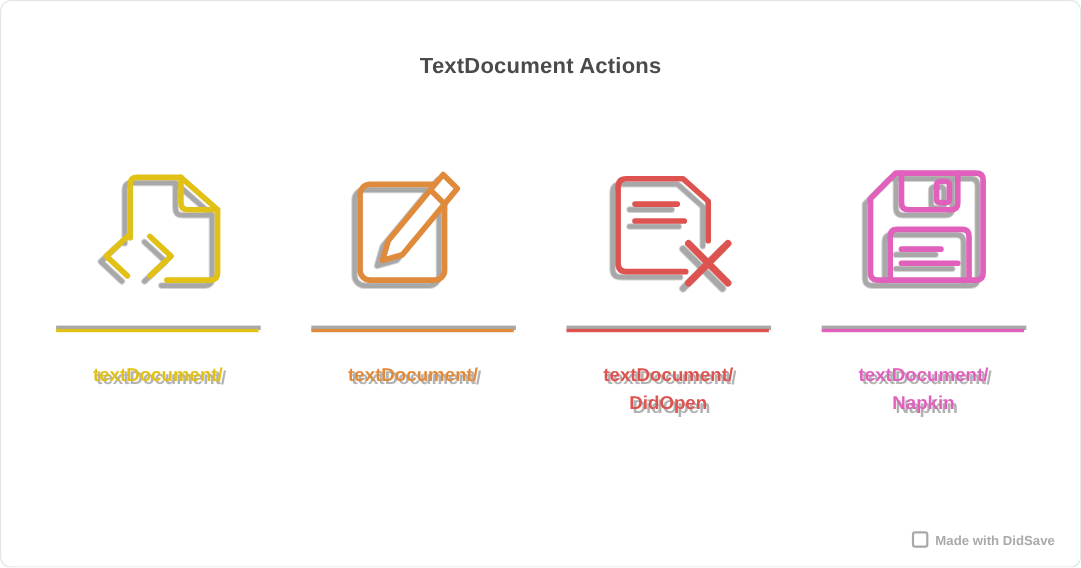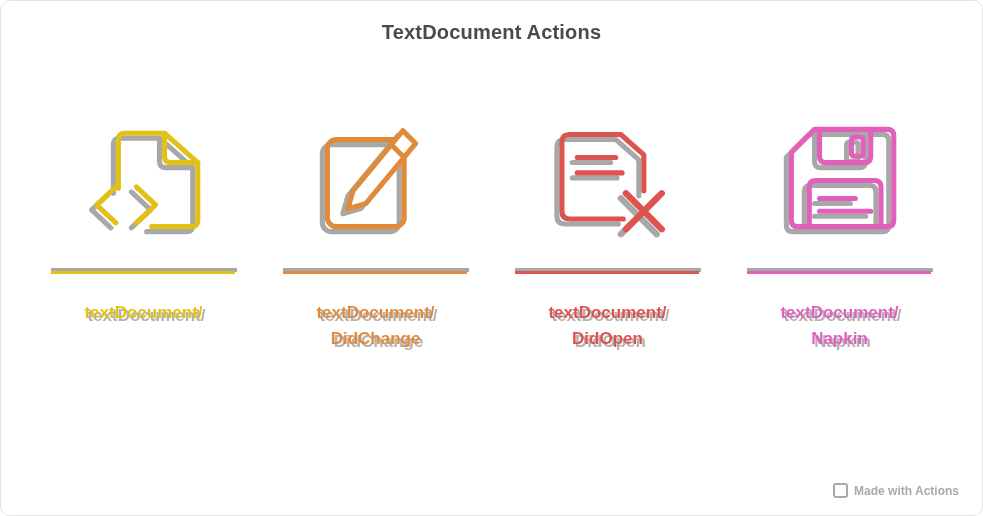--- a/index.html
+++ b/index.html
@@ -6,21 +6,21 @@
   body{
     width:983px;height:516px;position:relative;overflow:hidden;
     font-family:"Liberation Sans","DejaVu Sans",sans-serif;
   }
   .canvas{
     position:absolute;inset:0;background:#ffffff;
     border:1px solid var(--border-color,#e4e4e4);
     border-radius:10px;box-sizing:border-box;
   }
   .title{
-    text-align:center;margin-top:20px;
+    text-align:center;margin-top:48px;
     font-size:20px;font-weight:bold;letter-spacing:.2px;
     color:var(--title-color,#4a4a4a);
   }
   .columns{
     display:flex;justify-content:center;gap:46px;
     margin-top:48px;
   }
   .action-col{
     width:186px;display:flex;flex-direction:column;align-items:center;
   }
@@ -86,21 +86,20 @@
           <path d="M71 13 L81 23 L42 70 L28 74 L32 60 Z" fill="#ffffff"></path>
           <path d="M62 24 L72 34"></path>
         </svg>
       </div>
       <div class="divider">
         <div class="shadow-bar"></div>
           <div class="color-bar"></div>
       </div>
       <div class="label">
         <div>textDocument/</div>
-        <div>DidChange</div>
       </div>
     </div>
 
     <div class="action-col" style="--c: #dd5350;">
       <div class="icon-wrap">
         <svg width="128" height="128" viewBox="0 0 100 100" fill="none" stroke="var(--c)" stroke-width="4" stroke-linejoin="round" stroke-linecap="round">
           <path d="M62 82 H20 Q14 82 14 76 V22 Q14 16 20 16 H60 L78 32 V60"></path>
           <path d="M26 34 H56"></path>
           <path d="M26 46 H61"></path>
           <path d="M64 62 L92 90 M92 62 L64 90" stroke-width="5"></path>
@@ -134,16 +133,16 @@
       <div class="label">
         <div>textDocument/</div>
         <div>Napkin</div>
       </div>
     </div>
 
   </div>
 
   <div class="watermark">
     <span class="logo"></span>
-    <span>Made with Actions</span>
+    <span>Made with DidSave</span>
   </div>
 
 </div>
 
 </body></html>

